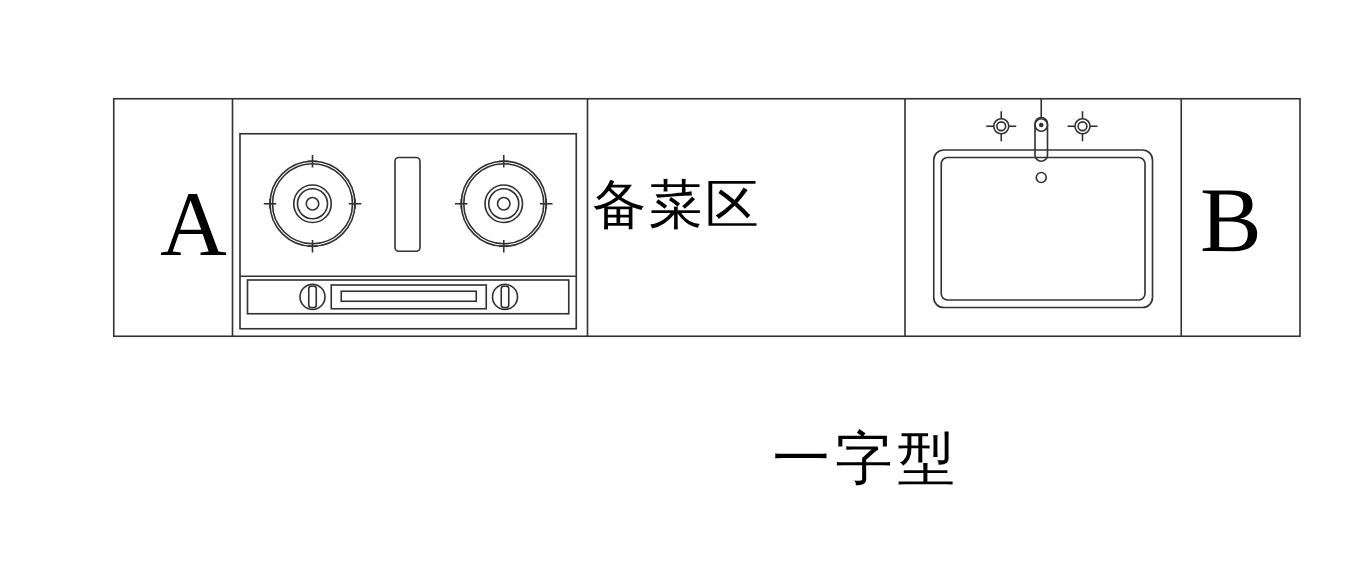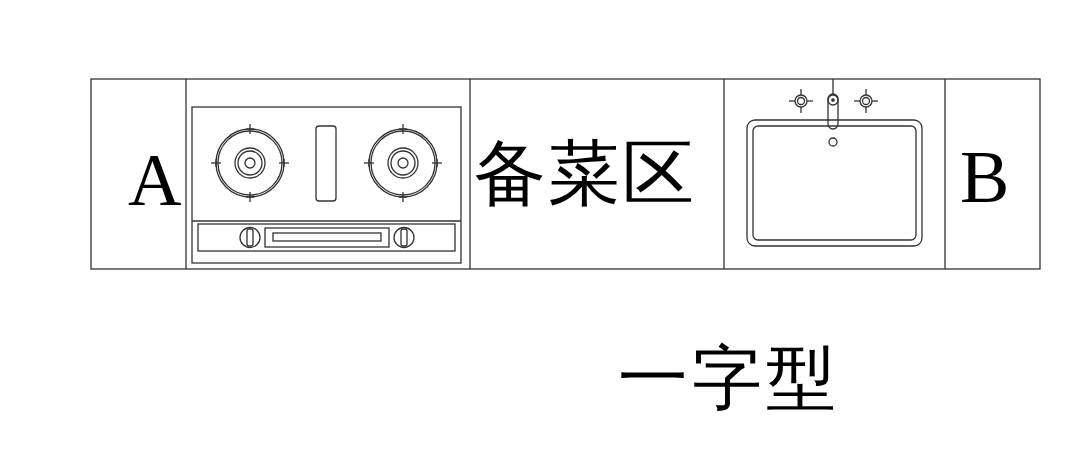--- a/index.html
+++ b/index.html
@@ -1,22 +1,22 @@
 <!DOCTYPE html>
 <html><head>
   <meta charset="utf-8">
   <style>
     html, body { margin: 0; padding: 0; background: #ffffff; }
     body { width: 1080px; height: 464px; position: relative; overflow: hidden; font-family: "DejaVu Serif", "Liberation Serif", serif; }
     .canvas { position: absolute; left: 0; top: 0; width: 1080px; height: 464px; }
     svg { position: absolute; left: 0; top: 0; }
     .label { position: absolute; color: #000; line-height: 1; white-space: nowrap; }
     .letter { font-family: "Liberation Serif", "DejaVu Serif", serif; font-size: 74px; }
-    .zone-text { font-family: Liberation Mono, monospace; font-size: 72px; letter-spacing: 2px; }
-    .caption { font-family: "DejaVu Serif", "Liberation Serif", serif; font-size: 70px; letter-spacing: 4px; }
+    .zone-text { font-family: Liberation Serif, serif; font-size: 43px; letter-spacing: 2px; }
+    .caption { font-family: "DejaVu Serif", "Liberation Serif", serif; font-size: 46px; letter-spacing: 4px; }
   </style>
 </head>
 <body>
 
 <div class="canvas">
   <svg width="1080" height="464" viewBox="0 0 1080 464">
     <g fill="none" stroke="#333" stroke-width="1.3">
 
       <rect x="91" y="79" width="949" height="190"></rect>
 

